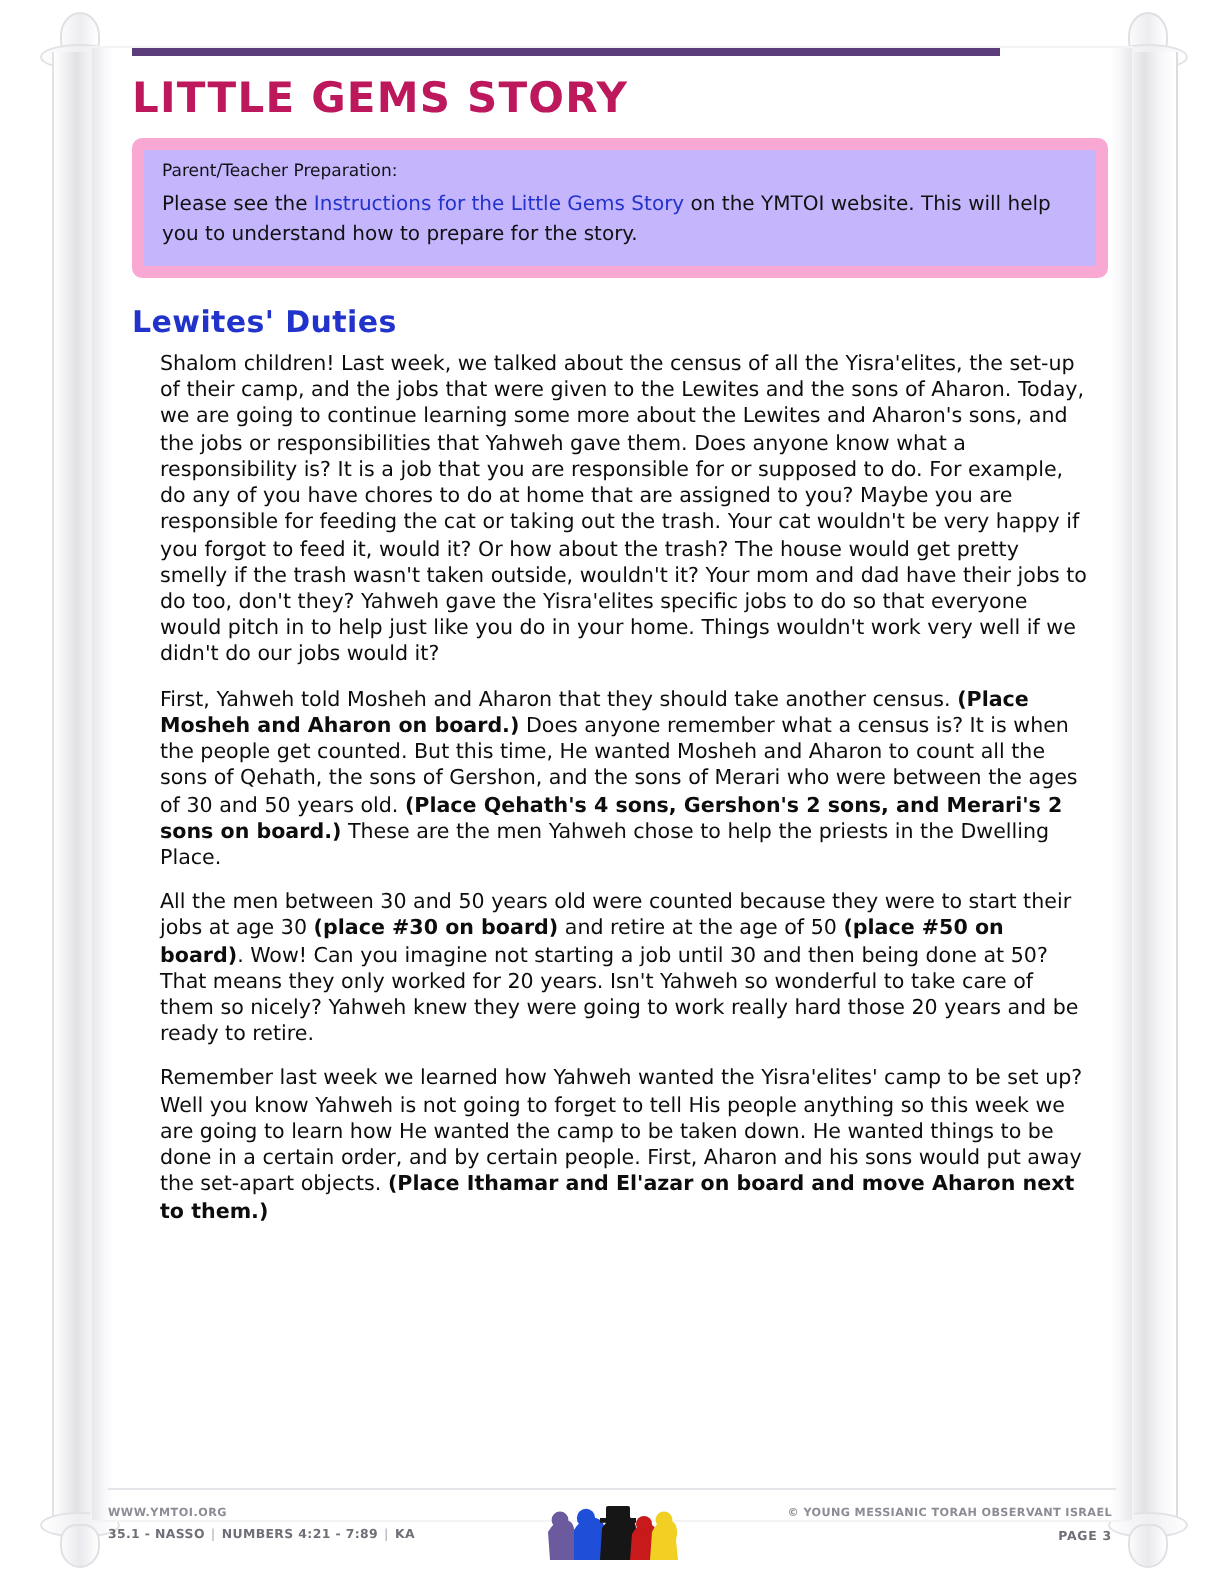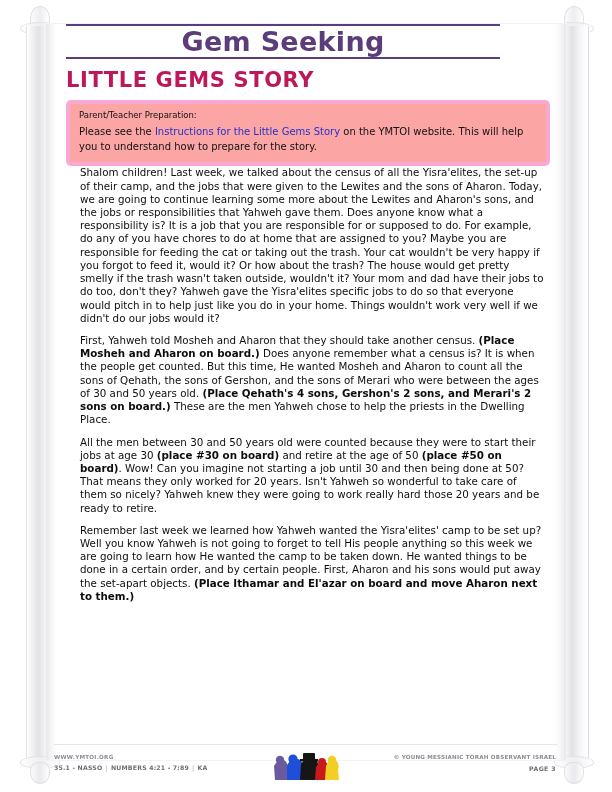--- a/index.html
+++ b/index.html
@@ -72,23 +72,23 @@
     color:#be185d;font-weight:bold;font-size:21px;
     margin:9px 0 8px 2px;letter-spacing:.6px;
   }
   .sub-title{
     font-family:"DejaVu Sans", sans-serif;
     color:#2233cc;font-weight:bold;font-size:15px;
     margin:13px 0 6px 2px;letter-spacing:.2px;
   }
   
   .prep-box{
-    border:4px solid #f9a8d4;border-radius:5px;
+    border:6px solid #f9a8d4;border-radius:5px;
     width:458px;margin:0 0 0 2px;padding:6px 9px 8px 9px;
-    background:#fca5a5;
+    background:#c4b5fd;
   }
   .prep-head{font-size:8.5px;color:#111;margin-bottom:5px;}
   .prep-body{font-size:10px;color:#111;line-height:1.45;}
   .prep-body a{color:#2233cc;text-decoration:none;}
   
   .para{
     font-size:10.3px;line-height:1.285;color:#0d0d0d;
     margin:0 0 9px 16px;width:466px;text-align:left;
   }
   .para b{font-weight:bold;}
@@ -123,32 +123,32 @@
   <div class="bar"></div>
   <div class="cap-bot"></div>
   <div class="knob-bot"></div>
 </div>
 
 <div class="sheet"></div>
 
 <div class="page">
 
   <div class="title-rule"></div>
-  <div class="doc-title">Gem Seeking</div>
   <div class="title-rule"></div>
 
   <div class="section-title">LITTLE GEMS STORY</div>
 
   <div class="prep-box">
     <div class="prep-head">Parent/Teacher Preparation:</div>
     <div class="prep-body">
       <span>Please see the </span><a href="#">Instructions for the Little Gems Story</a><span> on the YMTOI website. This will help you to understand how to prepare for the story.</span>
     </div>
   </div>
 
+  <div class="sub-title">Lewites' Duties</div>
 
   <div id="story-body">
       <div class="para"><span>Shalom children! Last week, we talked about the census of all the Yisra'elites, the set-up of their camp, and the jobs that were given to the Lewites and the sons of Aharon. Today, we are going to continue learning some more about the Lewites and Aharon's sons, and the jobs or responsibilities that Yahweh gave them. Does anyone know what a responsibility is? It is a job that you are responsible for or supposed to do. For example, do any of you have chores to do at home that are assigned to you? Maybe you are responsible for feeding the cat or taking out the trash. Your cat wouldn't be very happy if you forgot to feed it, would it? Or how about the trash? The house would get pretty smelly if the trash wasn't taken outside, wouldn't it? Your mom and dad have their jobs to do too, don't they? Yahweh gave the Yisra'elites specific jobs to do so that everyone would pitch in to help just like you do in your home. Things wouldn't work very well if we didn't do our jobs would it?</span></div>
       <div class="para"><span>First, Yahweh told Mosheh and Aharon that they should take another census. </span><b>(Place Mosheh and Aharon on board.)</b><span> Does anyone remember what a census is? It is when the people get counted. But this time, He wanted Mosheh and Aharon to count all the sons of Qehath, the sons of Gershon, and the sons of Merari who were between the ages of 30 and 50 years old. </span><b>(Place Qehath's 4 sons, Gershon's 2 sons, and Merari's 2 sons on board.)</b><span> These are the men Yahweh chose to help the priests in the Dwelling Place.</span></div>
       <div class="para"><span>All the men between 30 and 50 years old were counted because they were to start their jobs at age 30 </span><b>(place #30 on board)</b><span> and retire at the age of 50 </span><b>(place #50 on board)</b><span>. Wow! Can you imagine not starting a job until 30 and then being done at 50? That means they only worked for 20 years. Isn't Yahweh so wonderful to take care of them so nicely? Yahweh knew they were going to work really hard those 20 years and be ready to retire.</span></div>
       <div class="para"><span>Remember last week we learned how Yahweh wanted the Yisra'elites' camp to be set up? Well you know Yahweh is not going to forget to tell His people anything so this week we are going to learn how He wanted the camp to be taken down. He wanted things to be done in a certain order, and by certain people. First, Aharon and his sons would put away the set-apart objects. </span><b>(Place Ithamar and El'azar on board and move Aharon next to them.)</b></div>
     </div>
 
 </div>
 

